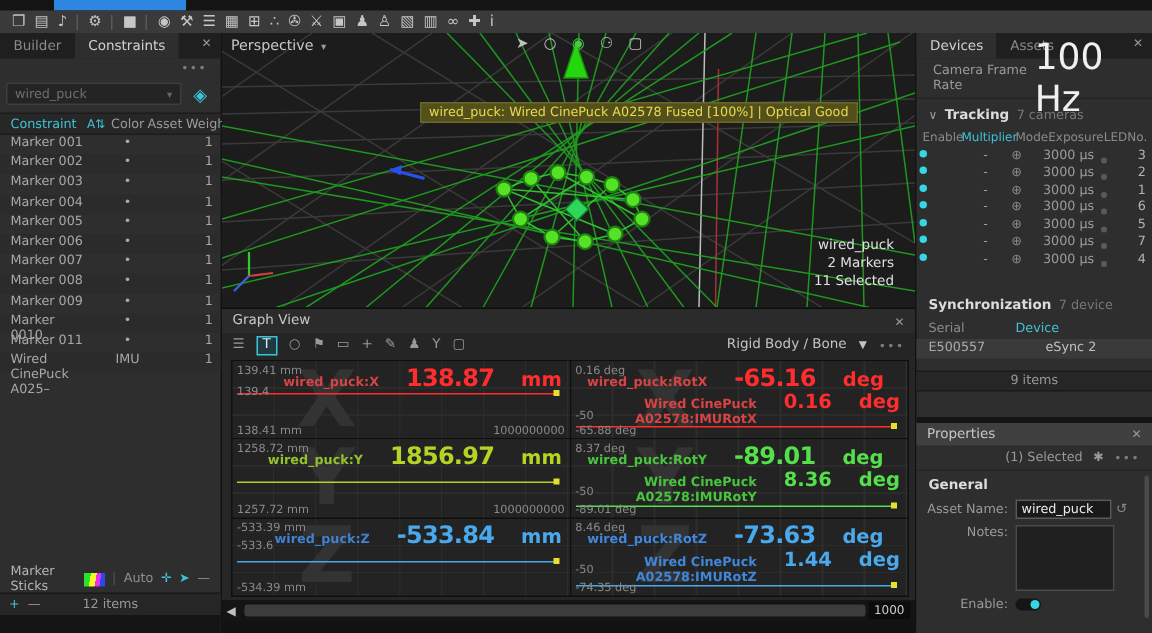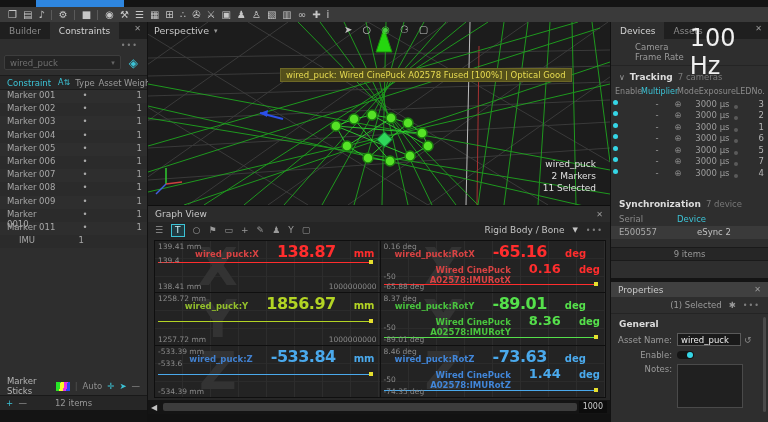--- a/index.html
+++ b/index.html
@@ -83,33 +83,33 @@
   .gl { position:absolute; font-size:7.5px; color:#8a8a8a; z-index:2; }
   .gl.top { left:3px; top:1px; }
   .gl.tick { left:3px; top:var(--tk,30%); }
   .gl.bot { left:3px; bottom:1px; }
   .gl.br { right:3px; bottom:1px; }
   .legend { position:absolute; top:1px; right:5px; z-index:2; text-align:right; }
   .lrow { display:flex; justify-content:center; align-items:baseline; gap:18px; }
   .slab { font-size:8.5px; font-weight:bold; color:var(--lc); }
   .sval { font-size:16px; font-weight:bold; color:var(--vc); letter-spacing:-0.5px; }
   .sval2 { font-size:13px; font-weight:bold; color:var(--vc); }
-  .sunit { font-size:10px; font-weight:bold; color:var(--vc); }
+  .sunit { font-size:13px; font-weight:bold; color:var(--vc); }
   .gline { position:absolute; left:3px; right:9px; top:var(--ln); height:1px; background:var(--vc); z-index:1; }
   .gline::after { content:""; position:absolute; right:-2px; top:-2px; width:4px; height:4px; background:#e6df2e; }
   .gv-scroll { position:absolute; left:0; bottom:8px; width:100%; height:14px; background:#141414;
                display:flex; align-items:center; padding:0 3px; gap:2px; }
   .gv-arrow { color:#c0c0c0; font-size:8px; width:10px; }
   .gv-thumb { flex:1; height:8px; background:#3c3c3c; border-radius:2px; }
   .gv-end { color:#cccccc; font-size:8px; padding:0 4px; background:#0c0c0c; height:12px; line-height:12px; }
   .gv-fill { position:absolute; left:0; bottom:0; width:100%; height:8px; background:#121212; }
 
   
   .right-panel { position:absolute; left:610px; top:22px; width:158px; height:400px; background:#2e2e2e; border-left:1px solid #121212; }
-  .rp-framerate { height:27px; display:flex; align-items:center; padding:0 24px; border-bottom:1px solid #242424; }
+  .rp-framerate { height:27px; display:flex; align-items:center; padding:0 11px; border-bottom:1px solid #242424; }
   .rp-framerate .lab { color:#9a9a9a; font-size:8.5px; }
   .rp-framerate .val { margin-left:auto; color:#f0f0f0; font-size:24px; }
   .sec-head { display:flex; align-items:baseline; gap:5px; padding:6px 8px 3px 8px; }
   .sec-head .caret { color:#9a9a9a; font-size:8px; }
   .sec-head .t { color:#dcdcdc; font-weight:bold; font-size:9px; }
   .sec-head .s { color:#787878; font-size:8.5px; }
   .cam-head, .cam-row { display:flex; align-items:center; padding:0 4px; font-size:8px; color:#8a8a8a; }
   .cam-head { height:13px; }
   .cam-head span:nth-child(1){ width:26px; } .cam-head span:nth-child(2){ width:36px; color:#3cc3d6; }
   .cam-head span:nth-child(3){ width:22px; } .cam-head span:nth-child(4){ width:40px; }
@@ -210,21 +210,21 @@
     <div class="searchrow">
       <div class="searchbox">
         <span>wired_puck</span>
         <span class="caret">▾</span>
       </div>
       <span class="cube">◈</span>
     </div>
     <div class="ctable-head">
       <span class="col-name cyan">Constraint</span>
       <span class="col-sort cyan">A⇅</span>
-      <span class="col-type">Type</span>
+      <span class="col-type">Color</span>
       <span class="col-color">Asset</span>
       <span class="col-weight">Weight</span>
     </div>
     <div class="crows">
 
         <div class="crow">
           <span class="col-name">Marker 001</span>
           <span class="col-sort"></span>
           <span class="col-type">•</span>
           <span class="col-color"><span class="swatch" data-swatch="rainbow"></span></span>
@@ -305,20 +305,21 @@
 
         <div class="crow">
           <span class="col-name">Marker 011</span>
           <span class="col-sort"></span>
           <span class="col-type">•</span>
           <span class="col-color"><span class="swatch" data-swatch="rainbow"></span></span>
           <span class="col-weight">1</span>
         </div>
 
         <div class="crow">
+          <span class="col-name">Wired CinePuck A025–</span>
           <span class="col-sort"></span>
           <span class="col-type">IMU</span>
           <span class="col-color"><span class="swatch" data-swatch="yellow"></span></span>
           <span class="col-weight">1</span>
         </div>
 
     </div>
     <div class="lp-footer">
       <span>Marker Sticks</span>
       <span class="mini-swatch"></span>
@@ -734,25 +735,25 @@
         <span>(1) Selected</span>
         <span>✱</span>
         <span class="dots">•••</span>
       </div>
       <div class="props-general">General</div>
       <div class="prow">
         <span class="plab">Asset Name:</span>
         <span class="pinput">wired_puck</span>
         <span class="picon">↺</span>
       </div>
+      <div class="prow notes-row">
+        <span class="plab">Notes:</span>
+        <div class="notes-box"></div>
+      </div>
       <div class="prow">
         <span class="plab">Enable:</span>
         <span class="tg2"></span>
       </div>
-      <div class="prow notes-row">
-        <span class="plab">Notes:</span>
-        <div class="notes-box"></div>
-      </div>
       <div class="rp-scroll"></div>
     </div>
   </div>
 
 </div>
 
 </body></html>

